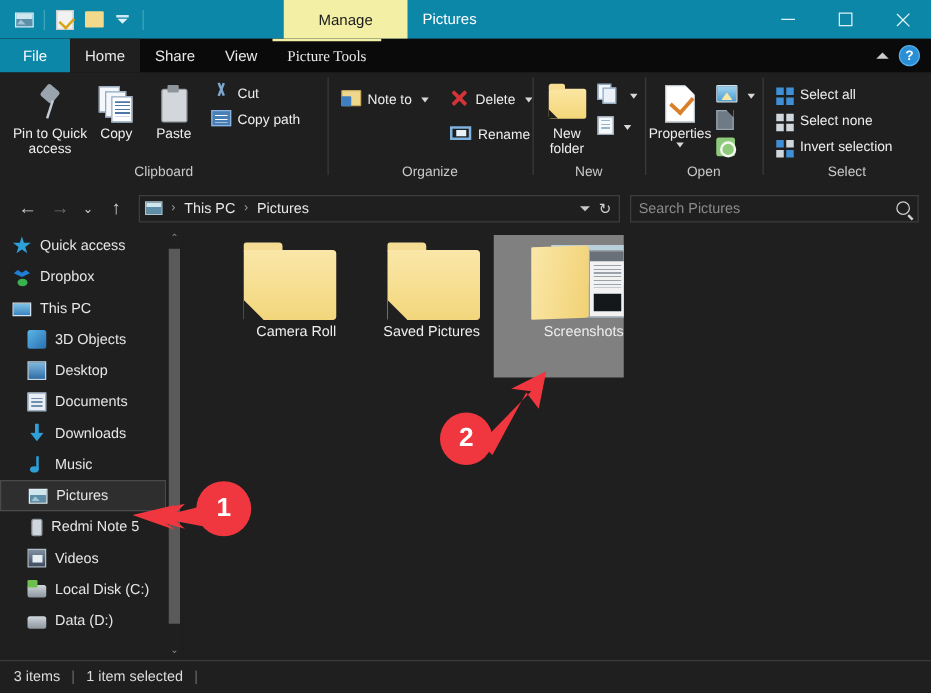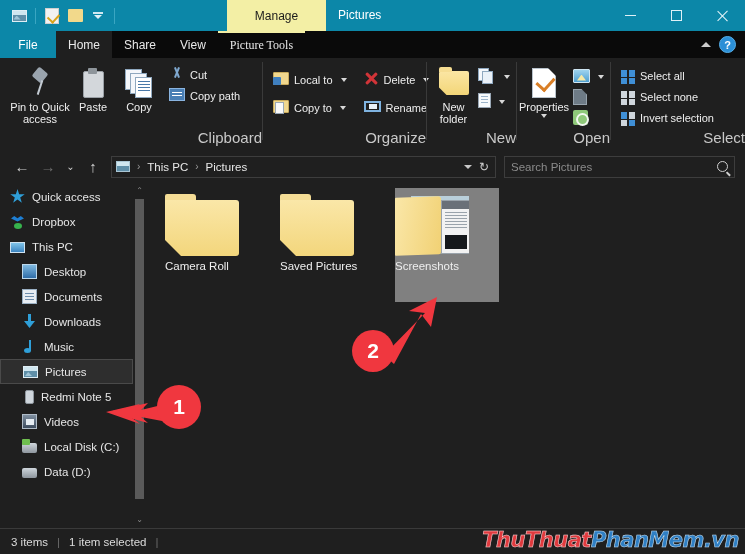--- a/index.html
+++ b/index.html
@@ -94,21 +94,21 @@
   }
 
   
   .ribbon {
     position: absolute; left: 0; top: 58px; width: 745px; height: 90px;
     background: #1f1f1f; display: flex; align-items: stretch;
   }
   .rgroup { position: relative; display: flex; flex-direction: column; height: 90px; }
   .rgroup-body { flex: 1; display: flex; align-items: flex-start; padding-top: 5px; }
   .rgroup-label {
-    height: 17px; line-height: 14px; text-align: right; color: #c9c9c9; font-size: 15px;
+    height: 17px; line-height: 14px; text-align: center; color: #c9c9c9; font-size: 11px;
   }
   .rgroup + .rgroup::before {
     content:''; position: absolute; left: 0; top: 4px; width: 1px; height: 78px; background: #3a3a3a;
   }
 
   .big-btn {
     display: flex; flex-direction: column; align-items: center; justify-content: flex-start;
     width: 60px; padding-top: 2px; color: #eeeeee; font-size: 11px; text-align: center;
     line-height: 12px; cursor: default;
   }
@@ -382,21 +382,21 @@
   .navscroll .thumb {
     position: absolute; left: 2px; top: 15px; width: 9px; height: 300px; background: #5a5a5a;
   }
 
   
   .content {
     position: absolute; left: 147px; top: 184px; width: 598px; height: 342px; background: #1f1f1f;
   }
   .tile {
     position: absolute; width: 104px; height: 114px;
-    display: flex; flex-direction: column; align-items: flex-start; padding-top: 6px;
+    display: flex; flex-direction: column; align-items: flex-end; padding-top: 6px;
   }
   .tile.selected { background: #808080; }
   .tile .label {
     color: #eeeeee; font-size: 11.5px; margin-top: 4px; white-space: nowrap;
   }
   .folder-plain {
     width: 74px; height: 62px; position: relative;
   }
   .folder-plain .tabp {
     position: absolute; left: 0; top: 0; width: 31px; height: 7px;
@@ -514,59 +514,54 @@
       <div class="rgroup-body">
         <div class="big-btn" style="margin-left:10px">
           <div class="glyph">
               <div class="g-pin"></div>
             </div>
           <span>Pin to Quick</span>
           <span>access</span>
         </div>
         <div class="big-btn" style="width:46px">
           <div class="glyph">
-              <div class="g-paste"></div>
-            </div>
-          <span>Paste</span>
-        </div>
-        <div class="big-btn" style="width:46px">
-          <div class="glyph">
             <div class="g-copy">
                 <i></i>
                 <i></i>
                 <i></i>
               </div>
           </div>
           <span>Copy</span>
         </div>
+        <div class="big-btn" style="width:46px">
+          <div class="glyph">
+              <div class="g-paste"></div>
+            </div>
+          <span>Paste</span>
+        </div>
         <div class="small-col" style="margin-left:4px">
           <div class="small-btn">
             <span><span class="g-scissors" style="display:inline-block"></span></span>
             <span>Cut</span>
           </div>
           <div class="small-btn">
             <span><span class="g-copypath" style="display:inline-block"></span></span>
             <span>Copy path</span>
           </div>
         </div>
       </div>
       <div class="rgroup-label">Clipboard</div>
     </div>
 
     <div class="rgroup" style="width:164px">
       <div class="rgroup-body" style="padding-top:10px">
         <div class="small-col" style="margin-left:8px">
           <div class="small-btn">
             <span><span class="g-moveto" style="display:inline-block"></span></span>
-            <span>Local to</span>
-            <span class="caret-dn"></span>
-          </div>
-          <div class="small-btn" style="margin-top:7px">
-            <span><span class="g-copyto" style="display:inline-block"></span></span>
-            <span>Copy to</span>
+            <span>Note to</span>
             <span class="caret-dn"></span>
           </div>
         </div>
         <div class="small-col" style="margin-left:8px">
           <div class="small-btn">
             <span><span class="g-delete" style="display:inline-block"></span></span>
             <span>Delete</span>
             <span class="caret-dn"></span>
           </div>
           <div class="small-btn" style="margin-top:7px">
@@ -697,20 +692,24 @@
     </div>
     <div class="nav-item">
       <span class="nico nico-dropbox"></span>
       <span>Dropbox</span>
     </div>
     <div class="nav-item">
       <span class="nico nico-pc"></span>
       <span>This PC</span>
     </div>
     <div class="nav-item indent">
+      <span class="nico nico-3d"></span>
+      <span>3D Objects</span>
+    </div>
+    <div class="nav-item indent">
       <span class="nico nico-desktop"></span>
       <span>Desktop</span>
     </div>
     <div class="nav-item indent">
       <span class="nico nico-docs"></span>
       <span>Documents</span>
     </div>
     <div class="nav-item indent">
       <span class="nico nico-dl"></span>
       <span>Downloads</span>
@@ -790,21 +789,15 @@
   </svg>
 
   <div class="badge" style="left:157px; top:385px; width:44px; height:44px">1</div>
   <div class="badge" style="left:352px; top:330px; width:42px; height:42px">2</div>
 
   <div class="statusbar">
     <span class="status-txt">3 items</span>
     <span class="status-div">|</span>
     <span class="status-txt">1 item selected</span>
     <span class="status-div">|</span>
-    <div class="watermark">
-      <span class="wm-red">Thu</span>
-      <span class="wm-red">Thuat</span>
-      <span class="wm-blue">PhanMem</span>
-      <span class="wm-blue">.vn</span>
-    </div>
   </div>
 
 </div>
 
 </body></html>

